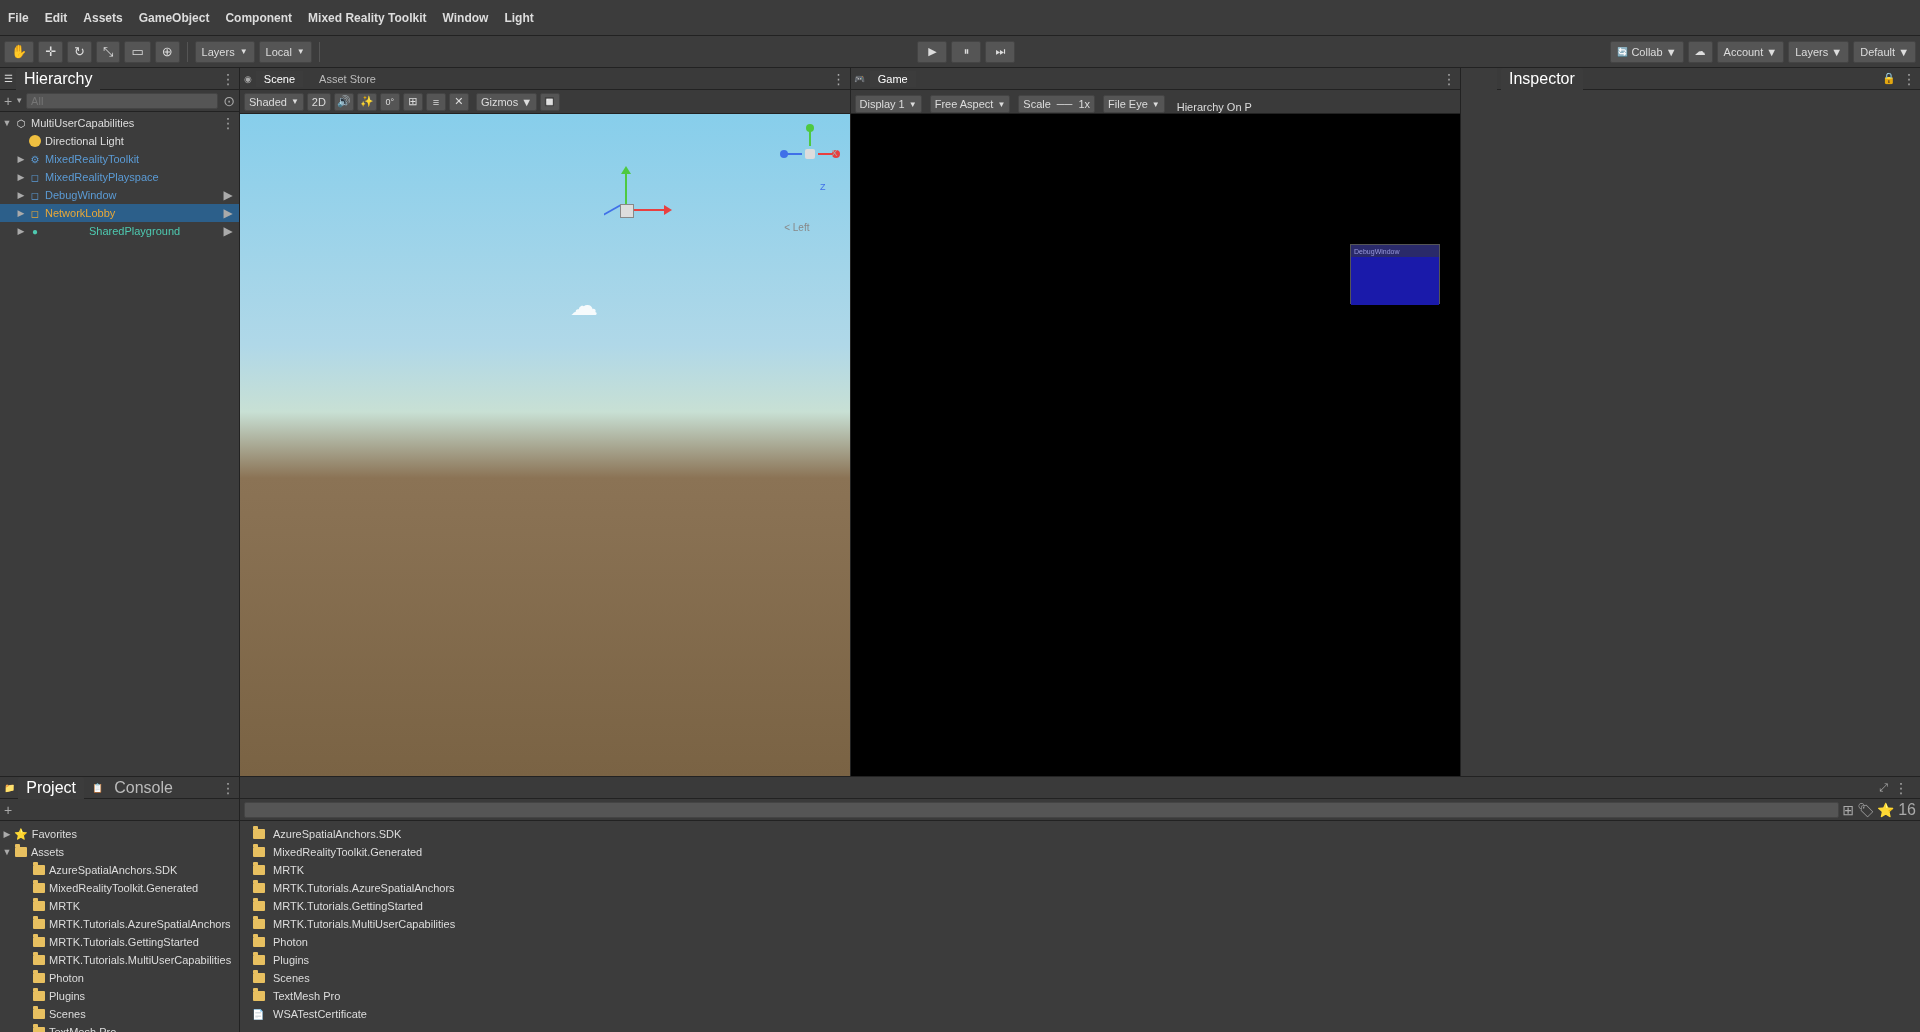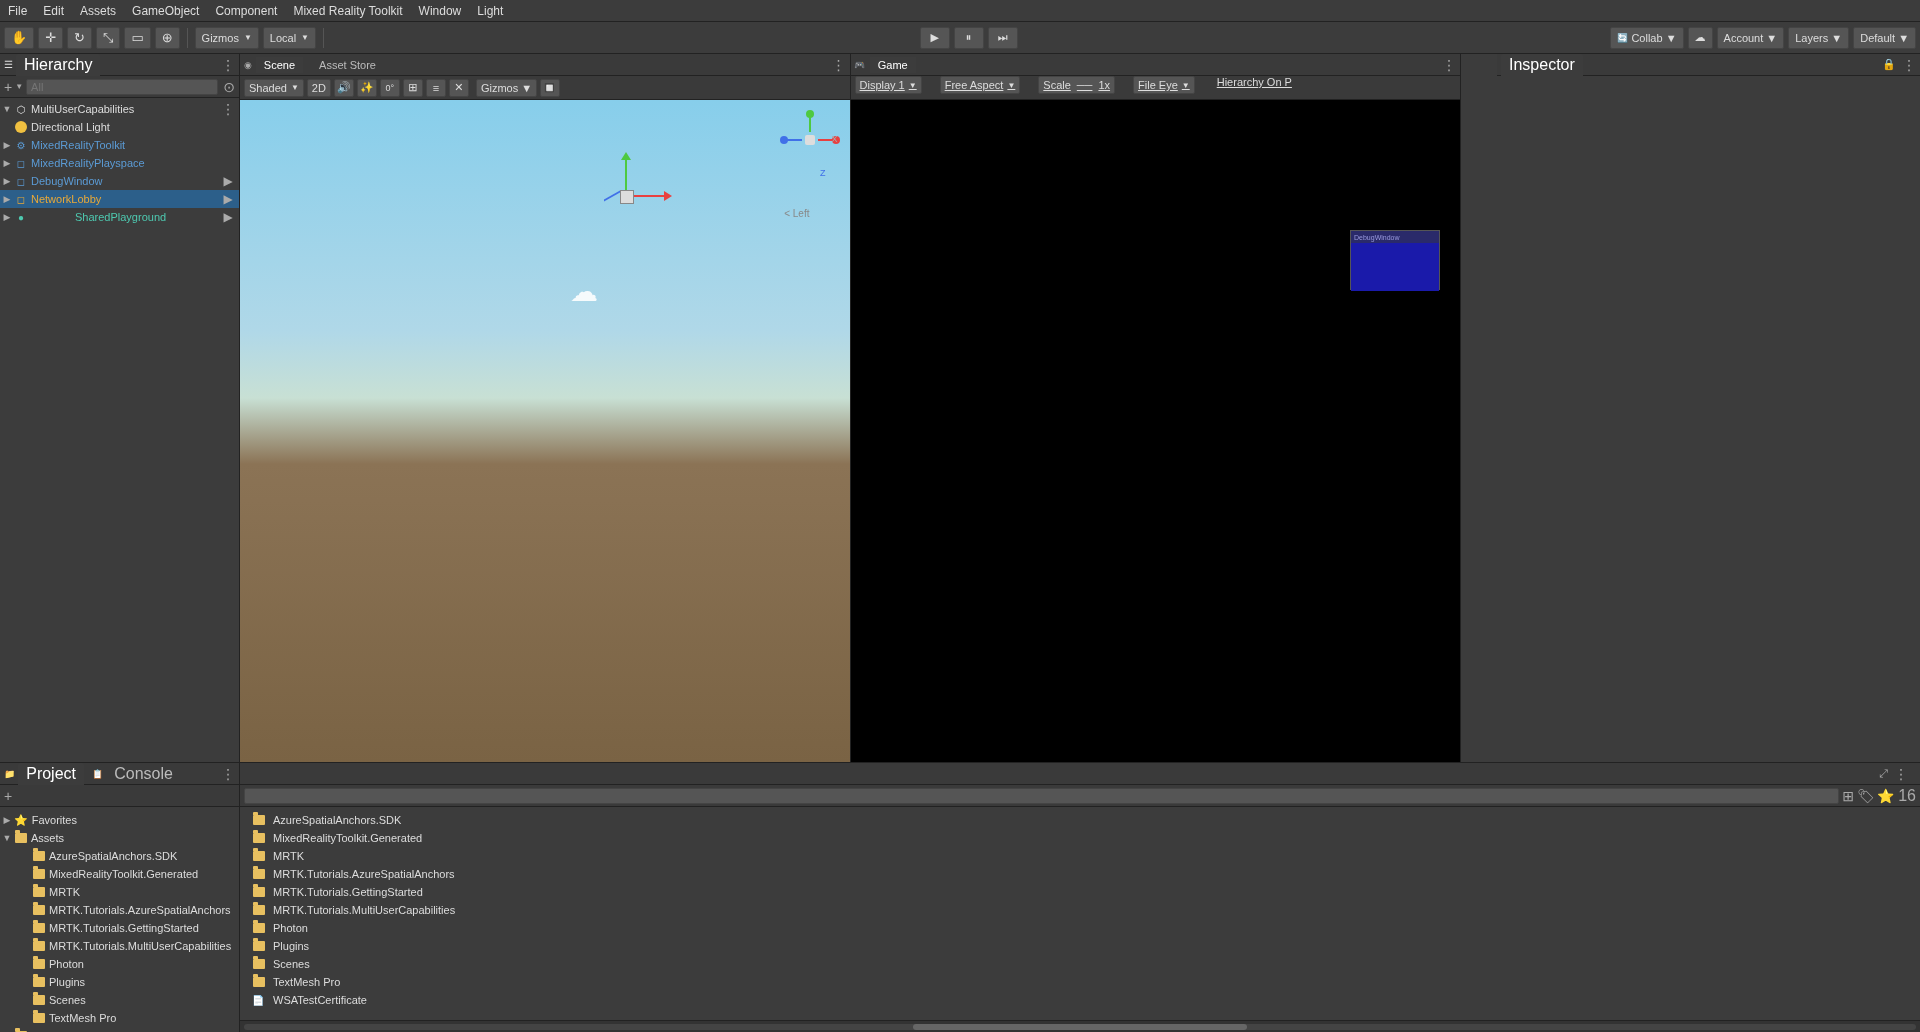--- a/index.html
+++ b/index.html
@@ -9,25 +9,26 @@
       background: #3c3c3c;
       font-family: 'Segoe UI', Arial, sans-serif;
       font-size: 11px;
       color: #ddd;
       overflow: hidden;
     }
 
     
     #menu-bar {
       width: 100%;
-      height: 22px;
+      height: 36px;
       background: #3c3c3c;
       display: flex;
       align-items: center;
       border-bottom: 1px solid #222;
+      font-weight: bold;
     }
     .menu-item {
       padding: 2px 8px;
       color: #ddd;
       cursor: pointer;
       font-size: 12px;
     }
 
     
     #toolbar {
@@ -272,25 +273,24 @@
       flex: 1;
       background: linear-gradient(180deg, #87ceeb 0%, #b0d8e8 35%, #c8e0d4 45%, #8b7355 55%, #7a6344 100%);
       position: relative;
       overflow: hidden;
     }
 
     .game-toolbar {
       height: 24px;
       background: #3a3a3a;
       display: flex;
-      align-items: flex-start;
-      padding: 0 4px;
-      gap: 18px;
-      border-bottom: 1px solid #222;
-      text-decoration: underline;
+      align-items: flex-end;
+      padding: 0 4px;
+      gap: 8px;
+      border-bottom: 1px solid #222;
     }
     .game-content {
       flex: 1;
       background: #000;
       position: relative;
       overflow: hidden;
     }
 
     
     #inspector-panel {
@@ -622,21 +622,21 @@
     .chevron-down { font-size: 8px; margin-left: 2px; }
 
     .sun-icon {
       width: 12px;
       height: 12px;
       background: #f0c040;
       border-radius: 50%;
       display: inline-block;
     }
 
-    .indent1 { }
+    .indent1 { padding-left: 14px; }
 
     .bottom-scrollbar {
       height: 12px;
       background: #333;
       display: flex;
       align-items: center;
       padding: 0 4px;
       border-top: 1px solid #222;
     }
     .scroll-track {
@@ -672,21 +672,21 @@
 <div id="toolbar">
 
   <div class="toolbar-btn" style="font-size:13px;">✋</div>
   <div class="toolbar-btn" style="font-size:13px;">✛</div>
   <div class="toolbar-btn" style="font-size:13px;">↻</div>
   <div class="toolbar-btn" style="font-size:13px;">⤡</div>
   <div class="toolbar-btn" style="font-size:13px;">▭</div>
   <div class="toolbar-btn" style="font-size:13px;">⊕</div>
   <div class="toolbar-sep"></div>
   <div class="toolbar-dropdown">
-    <span>Gizmos</span>
+    <span>Layers</span>
       <span class="chevron-down">▼</span>
   </div>
   <div class="toolbar-dropdown">
     <span>Local</span>
       <span class="chevron-down">▼</span>
   </div>
   <div class="toolbar-sep"></div>
 
   <div class="toolbar-spacer"></div>
   <div class="play-btn">▶</div>

